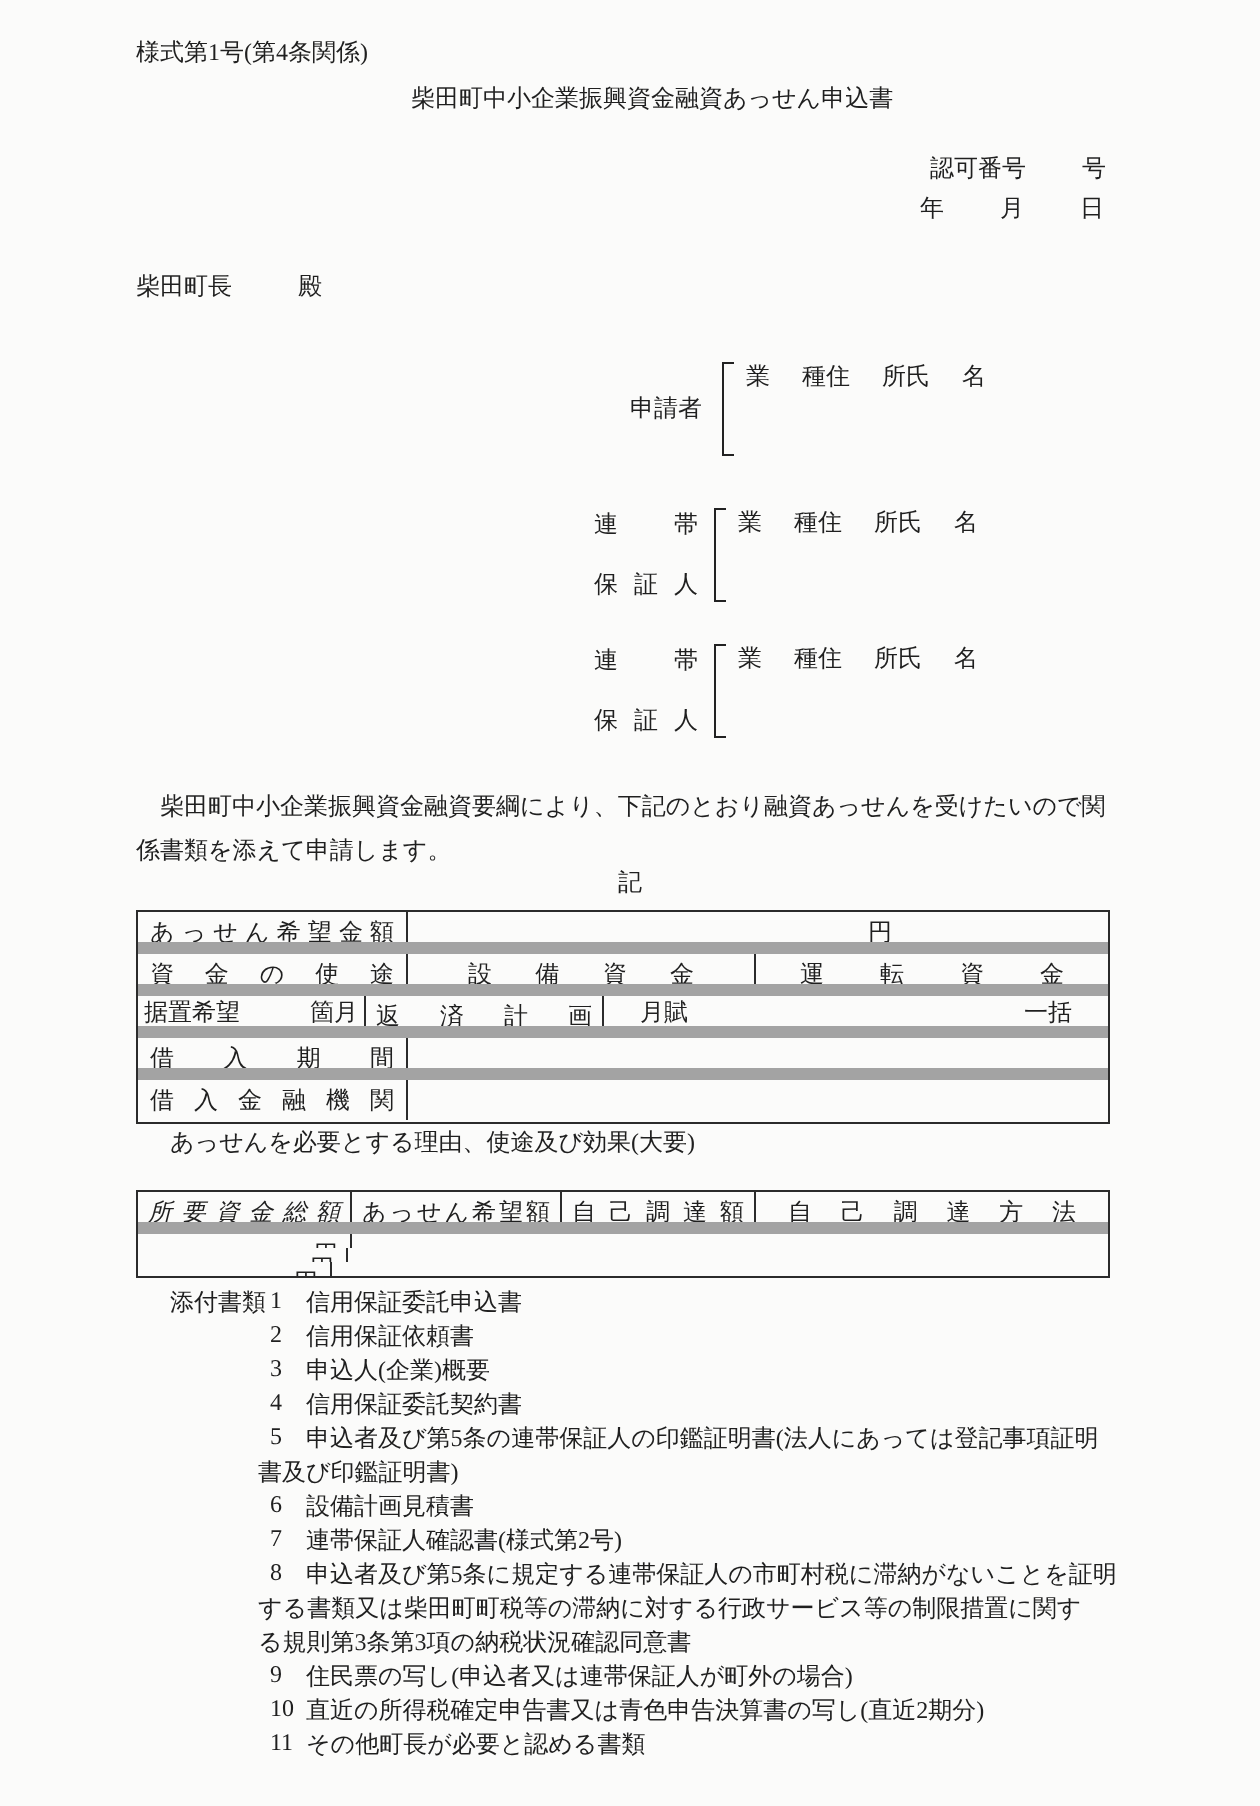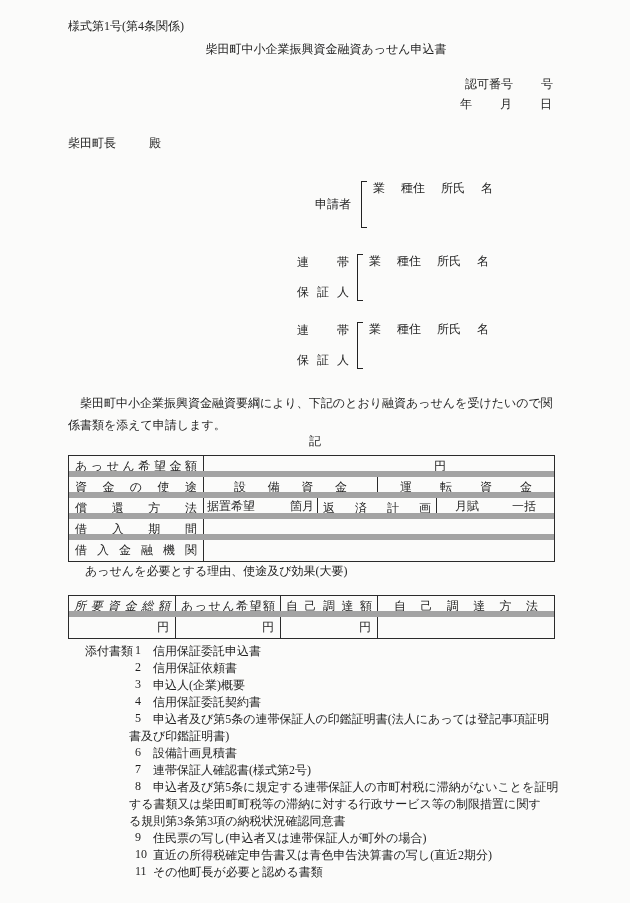--- a/index.html
+++ b/index.html
@@ -25,21 +25,21 @@
   .g-label{display:flex;flex-direction:column;justify-content:space-between;}
   .bracket{width:6px;border-left:1px solid #222;position:relative;margin-left:8px;}
   .bracket::before,.bracket::after{content:"";position:absolute;left:0;width:5px;height:1px;background:#222;}
   .bracket::before{top:0;}
   .bracket::after{bottom:0;}
   .fields{margin-left:5px;display:flex;flex-direction:row;justify-content:space-between;}
   .fields div{width:40px;line-height:15.6px;}
   
   .tbl{border:1px solid #2b2b2b;box-sizing:border-box;line-height:20px;}
   .trow{display:flex;height:21px;border-bottom:6px solid #a3a3a3;box-sizing:border-box;}
-  .trow:last-child{border-bottom:none;}
+  .trow:last-child{border-bottom:none;flex-direction:column;}
   .tcell{box-sizing:border-box;overflow:hidden;}
   .br{border-right:1px solid #2b2b2b;}
   .t-label{width:135px;padding:0 6px;}
   .unit-cell{flex:1;text-align:right;padding-right:108px;}
   .sb{display:flex;justify-content:space-between;align-items:center;}
   
   .al{position:absolute;left:0;width:100%;height:17px;}
   .al-label{position:absolute;left:85px;}
   .al-num{position:absolute;left:135px;}
   .al-text{position:absolute;left:153px;}
@@ -117,21 +117,20 @@
     <div class="trow">
       <div class="tcell t-label jt br">あっせん希望金額</div>
       <div class="tcell unit-cell"><span>円</span></div>
     </div>
     <div class="trow">
       <div class="tcell t-label jt br">資金の使途</div>
       <div class="tcell jt br" style="width:174px;padding:0 30px;">設備資金</div>
       <div class="tcell jt" style="flex:1;padding:0 22px;">運転資金</div>
     </div>
     <div class="trow">
-      <div class="tcell t-label jt br">償還方法</div>
       <div class="tcell sb br" style="width:114px;padding:0 3px;">
         <span>据置希望</span>
         <span>箇月</span>
       </div>
       <div class="tcell jt br" style="width:119px;padding:0 5px;">返済計画</div>
       <div class="tcell sb" style="flex:1;padding:0 18px;gap:25px;">
         <span>月賦</span>
         <span>一括</span>
       </div>
     </div>

